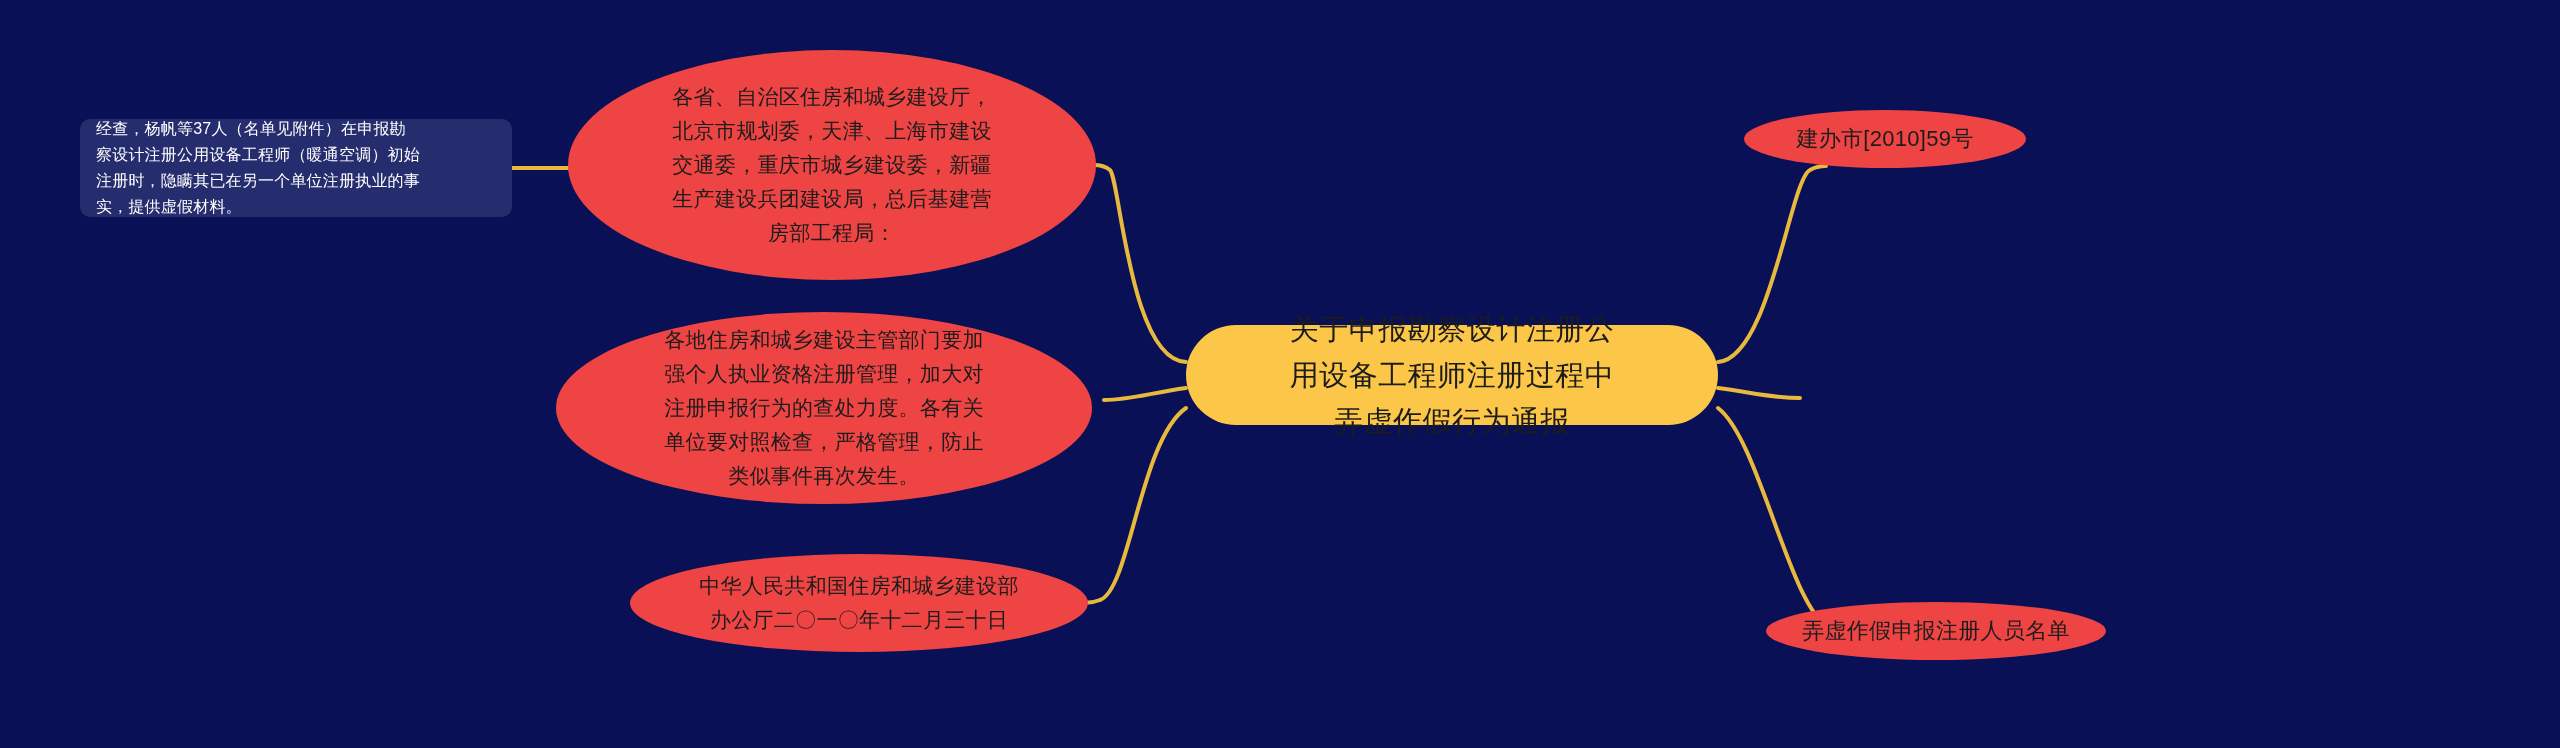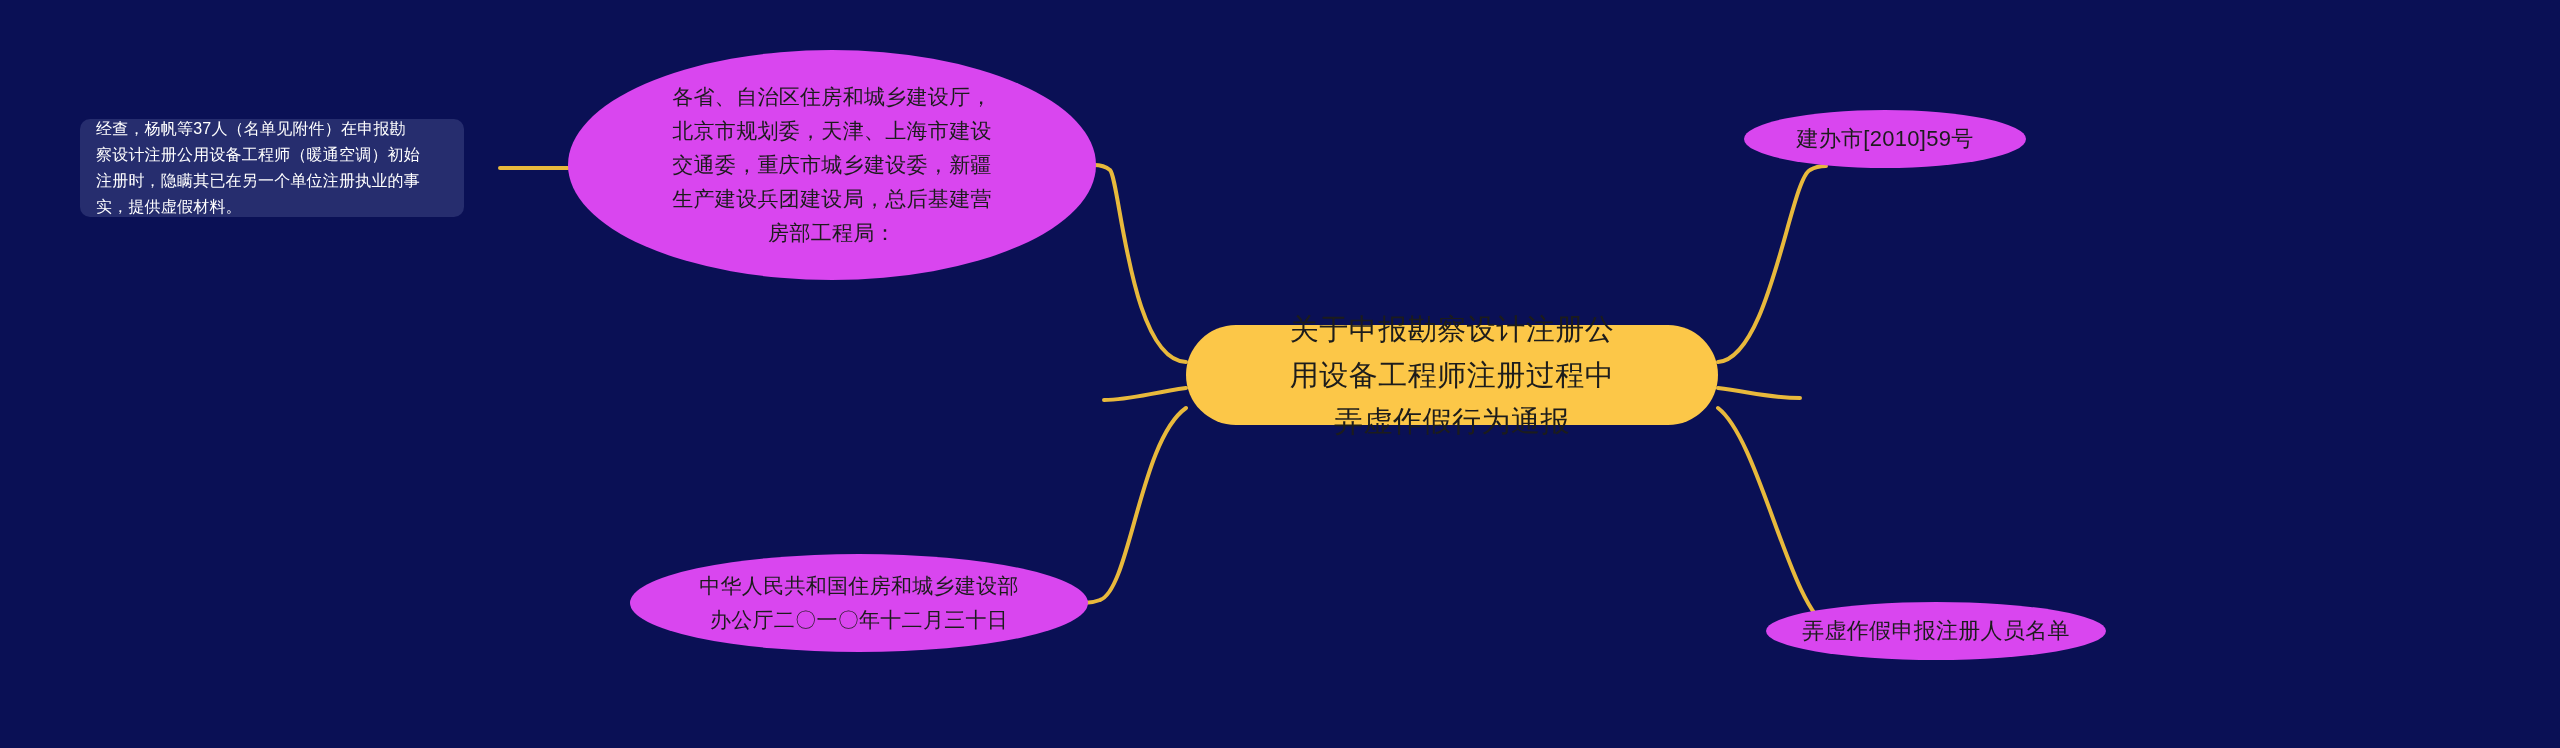--- a/index.html
+++ b/index.html
@@ -41,21 +41,21 @@
     background: #fcc748;
     color: #1c1c1c;
     border-radius: 80px;
     font-size: 29px;
     line-height: 46px;
     letter-spacing: 0.5px;
     padding: 16px 26px;
   }
   
   .node-white {
-    background: #d946ef;
+    background: #ef4444;
     color: #1c1c1c;
     font-size: 21px;
     line-height: 34px;
     letter-spacing: 0.3px;
     padding: 14px 30px;
   }
   .node-white.small {
     font-size: 22px;
     line-height: 32px;
   }
@@ -108,35 +108,42 @@
   </div>
 
   <div class="node node-white" style="left:568px; top:50px; width:528px; height:230px; border-radius:264px / 115px;">
     <span class="txt">各省、自治区住房和城乡建设厅，
 北京市规划委，天津、上海市建设
 交通委，重庆市城乡建设委，新疆
 生产建设兵团建设局，总后基建营
 房部工程局：</span>
   </div>
 
+  <div class="node node-white" style="left:556px; top:312px; width:536px; height:192px; border-radius:268px / 96px;">
+    <span class="txt">各地住房和城乡建设主管部门要加
+强个人执业资格注册管理，加大对
+注册申报行为的查处力度。各有关
+单位要对照检查，严格管理，防止
+类似事件再次发生。</span>
+  </div>
 
   <div class="node node-white" style="left:630px; top:554px; width:458px; height:98px; border-radius:229px / 49px;">
     <span class="txt">中华人民共和国住房和城乡建设部
 办公厅二〇一〇年十二月三十日</span>
   </div>
 
   <div class="node node-white small" style="left:1744px; top:110px; width:282px; height:58px; border-radius:141px / 29px;text-align:center;">
     <span class="txt">建办市[2010]59号</span>
   </div>
 
 
   <div class="node node-white small" style="left:1766px; top:602px; width:340px; height:58px; border-radius:170px / 29px;">
     <span class="txt">弄虚作假申报注册人员名单</span>
   </div>
 
-  <div class="node node-note" style="left:80px; top:119px; width:384px; height:98px;">
+  <div class="node node-note" style="left:80px; top:119px; width:432px; height:98px;">
     <span class="note-text">经查，杨帆等37人（名单见附件）在申报勘
 察设计注册公用设备工程师（暖通空调）初始
 注册时，隐瞒其已在另一个单位注册执业的事
 实，提供虚假材料。</span>
   </div>
 
 </div>
 
 </body></html>

